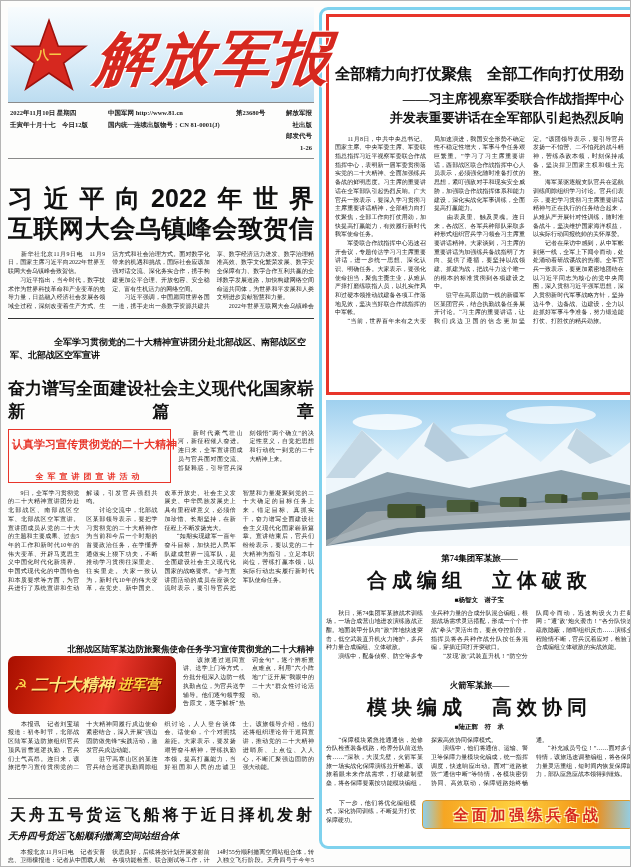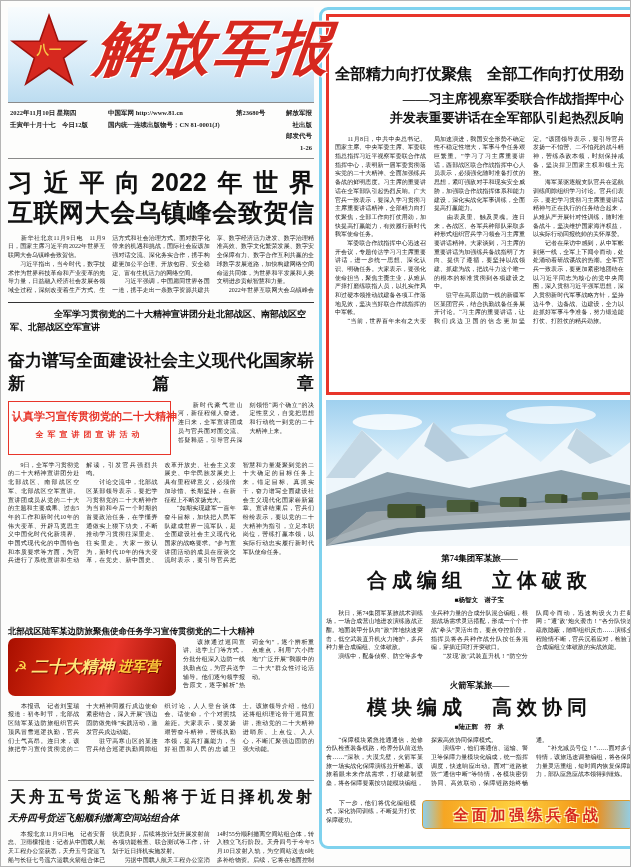--- a/index.html
+++ b/index.html
@@ -4,52 +4,52 @@
 <style>
   * { margin:0; padding:0; box-sizing:border-box; }
   html,body { background:#d8d8d8; }
   .page { width:631px; height:867px; margin:0 auto; background:#fdfdfc; border:1px solid #b5b5b5;
           padding:6px 4px 6px 7px; display:flex; gap:5px; overflow:hidden;
           font-family:"Liberation Serif","DejaVu Serif",serif; color:#111; }
   .col-left { width:306px; flex:none; }
   .col-right { flex:1; border:3px solid #7fd2ee; border-radius:9px; padding:4px; height:842px; background:#fff; }
 
   
-  .masthead { height:95px; display:flex; align-items:flex-start; gap:8px; padding:4px 2px;
+  .masthead { height:95px; display:flex; align-items:flex-end; gap:8px; padding:4px 2px;
               background:linear-gradient(180deg,#f8fcfe 0%,#dceef9 55%,#bcdcf0 100%); }
   .masthead svg.star { width:78px; height:82px; flex:none; }
   .mast-title { font-size:57px; font-weight:900; color:#d6281f; font-style:italic;
                 transform:skewX(-7deg) scaleY(1.05); letter-spacing:2px; white-space:nowrap;
                 text-shadow:0 0 2px #fff,1px 1px 0 #fff,-1px -1px 0 #fff; }
   .rule { border-top:1px solid #8a8a8a; }
   .rule-dark { border-top:1.5px solid #333; }
 
   
   .dateline { display:flex; gap:6px; padding:4px 2px; font-size:6.5px; font-weight:700; line-height:1.8; color:#222; }
   .dl-c1{width:92px;} .dl-c2{width:122px;} .dl-c3{width:40px;} .dl-c4{flex:1; text-align:right;}
 
   
   .lead-h { font-family:"Liberation Sans","DejaVu Sans",sans-serif; font-weight:900; font-size:25px;
-            line-height:1.22; margin:8px 0 6px; }
+            line-height:1.22; margin:24px 0 6px; }
   .lead-h div { text-align:justify; text-align-last:justify; }
   .bodytext { font-size:6px; line-height:1.45; text-align:justify; white-space:pre-line; overflow:hidden; color:#1a1a1a; }
   .lead-body { column-count:3; column-gap:7px; height:62px; margin-bottom:6px; }
 
-  .kicker-serif { font-size:9px; font-weight:700; line-height:1.5; }
+  .kicker-serif { font-size:9px; font-weight:700; line-height:1.5;margin-top:12px; }
   .xj-kicker { text-indent:44px; padding:5px 2px 2px; }
   .xj-h { font-family:"Liberation Sans","DejaVu Sans",sans-serif; font-weight:900; font-size:17px;
           text-align:justify; text-align-last:justify; margin:12px 0 6px; letter-spacing:0; }
   .xj-rowA { display:flex; gap:7px; }
   .xj-box { width:163px; height:54px; flex:none; border:1.5px solid #e8352a; text-align:center; padding:7px 3px 3px; }
   .xj-box-title { color:#e8352a; font-family:"Liberation Sans","DejaVu Sans",sans-serif; font-weight:900; font-size:11px; white-space:nowrap; }
-  .xj-box-sub { color:#e8352a; font-size:8px; letter-spacing:4px; margin-top:5px; font-weight:700; }
+  .xj-box-sub { color:#e8352a; font-size:8px; letter-spacing:4px; margin-top:19px; font-weight:700; }
   .xj-top { flex:1; column-count:2; column-gap:7px; height:54px; }
   .xj-bottom { column-count:4; column-gap:7px; height:148px; margin-top:6px; }
 
-  .bf-kicker { text-align:left; font-size:8.5px; font-weight:700; margin-top:17px; }
+  .bf-kicker { text-align:right; font-size:8.5px; font-weight:700; margin-top:7px; }
   .bf-h { font-family:"Liberation Sans","DejaVu Sans",sans-serif; font-weight:900; font-size:21px;
           text-align:justify; text-align-last:justify; margin:2px 0 6px; }
   .bf-rowA { display:flex; gap:7px; }
   .bf-banner { width:168px; height:58px; flex:none; border-radius:7px; position:relative; overflow:hidden;
                background:linear-gradient(105deg,#a80f00 0%,#d92b12 35%,#e8352a 60%,#9c0d00 100%);
                display:flex; align-items:center; padding:4px 6px; gap:4px; }
   .bf-banner .emblem { color:#ffd84d; font-size:15px; }
   .bf-banner .t1 { color:#ffe77a; font-family:"Liberation Sans","DejaVu Sans",sans-serif; font-weight:900;
                    font-style:italic; font-size:16.5px; text-shadow:1px 1px 0 #7a0a00; white-space:nowrap; }
   .bf-banner .t2 { color:#ffd23e; font-weight:900; font-style:italic; font-size:14px; text-shadow:1px 1px 0 #7a0a00; white-space:nowrap; }

